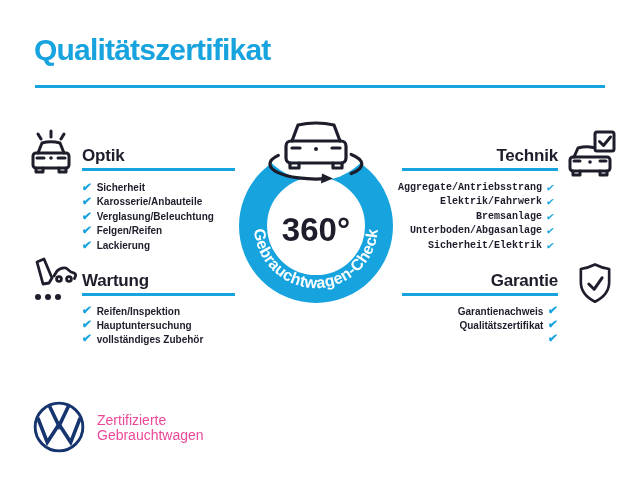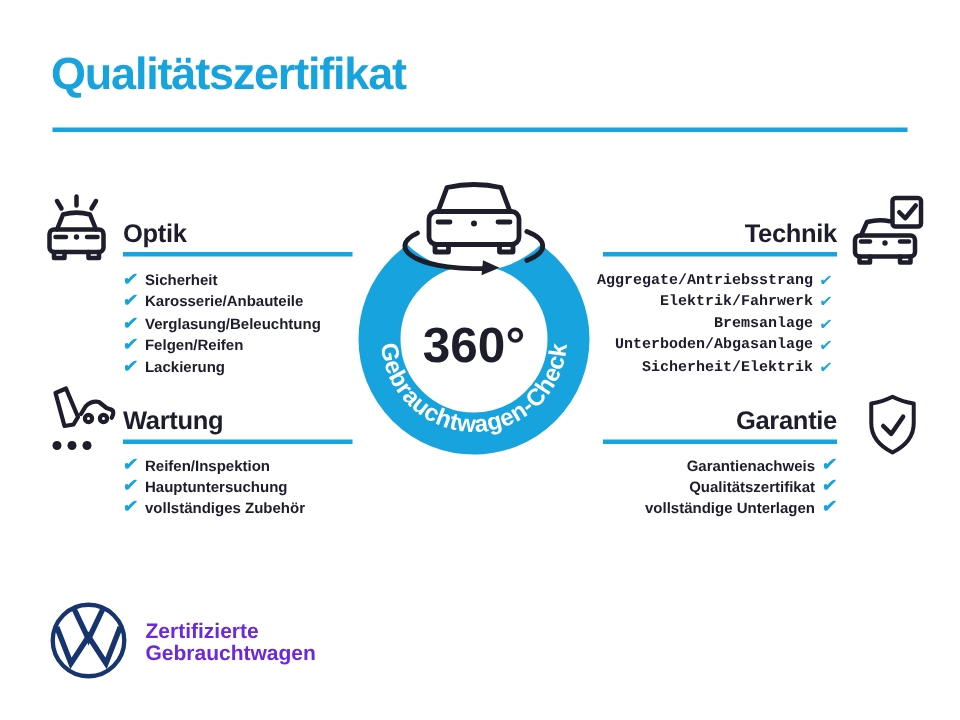--- a/index.html
+++ b/index.html
@@ -21,21 +21,21 @@
   .item { display:flex; align-items:center; font-size:10px; font-weight:bold; white-space:nowrap; }
   .row1 .item { height:14.5px; }
   .row2 .item { height:14px; }
   .item.right { justify-content:flex-end; }
   .chk {
     color:#17a3de; font-size:11.5px; line-height:1; display:inline-block;
     transform:skewX(-8deg); font-weight:bold;
   }
   .chk.before { margin-right:5px; }
   .chk.after  { margin-left:5px; }
-  .footer-text { left:97px; top:413px; font-size:14px; font-weight:bold; line-height:15px; color:#6d28d9; }
+  .footer-text { left:97px; top:413px; font-size:14px; font-weight:normal; line-height:15px; color:#ec4899; }
   svg.icon path, svg.icon rect { vector-effect:none; }
   svg text { font-family:"Liberation Sans", sans-serif; }
 </style>
 </head>
 <body>
 
 <div class="abs title">Qualitätszertifikat</div>
 <div class="abs rule title-rule"></div>
 
 <svg class="abs" style="left:216px; top:95px;" width="200" height="230" viewBox="0 0 200 230" xmlns="http://www.w3.org/2000/svg">
@@ -168,21 +168,20 @@
 <div class="abs list row2" style="left:380px; top:304px; width:178px;">
   <div class="item right">
       <span>Garantienachweis</span>
       <span class="chk after">✔</span>
     </div>
   <div class="item right">
       <span>Qualitätszertifikat</span>
       <span class="chk after">✔</span>
     </div>
   <div class="item right">
-      <span>vollständige Unterlagen</span>
       <span class="chk after">✔</span>
     </div>
 </div>
 
 <svg class="abs" style="left:32px; top:400px;" width="54" height="54" viewBox="-30 -30 60 60" fill="none" stroke="#16356f" stroke-linecap="butt" stroke-linejoin="miter">
   <circle cx="0" cy="0" r="26.5" stroke-width="3.2"></circle>
   <polyline points="-10.5,-23 0,-1 10.5,-23" stroke-width="4"></polyline>
   <polyline points="-23.5,-10 -13,17 0,-3 13,17 23.5,-10" stroke-width="4"></polyline>
 </svg>
 <div class="abs footer-text">

